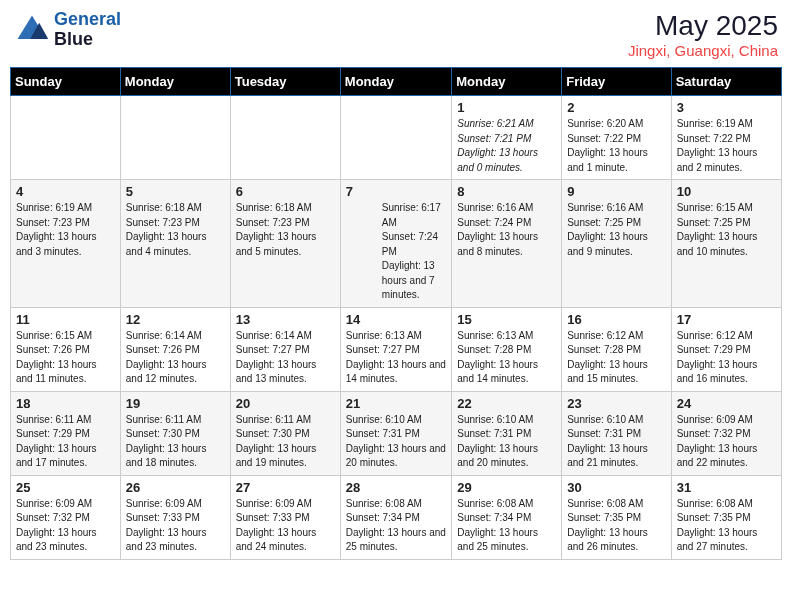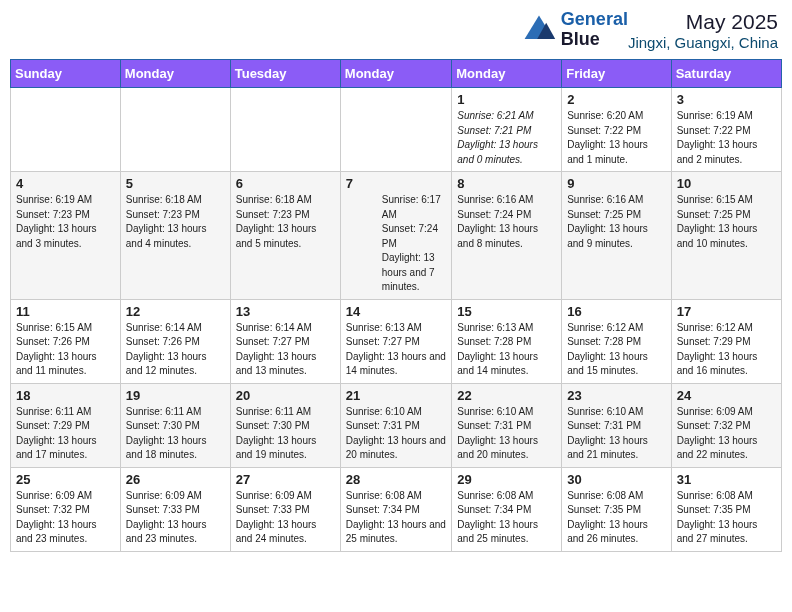--- a/index.html
+++ b/index.html
@@ -5,21 +5,21 @@
     * { box-sizing: border-box; margin: 0; padding: 0; }
     body {
       font-family: Arial, sans-serif;
       background: #fff;
       width: 792px;
       min-height: 612px;
       padding: 10px;
     }
     .header {
       display: flex;
-      justify-content: flex-end;
+      justify-content: space-between;
       align-items: flex-start;
       margin-bottom: 8px;
       padding: 0 4px;
     }
     .logo {
       display: flex;
       align-items: center;
       gap: 4px;
     }
     .logo-text {
@@ -32,35 +32,35 @@
       color: #1a5fa8;
     }
     .logo-icon {
       width: 36px;
       height: 36px;
     }
     .title-block {
       text-align: right;
     }
     .month-title {
-      font-size: 21px;
+      font-size: 28px;
       color: #1a1a2e;
       font-weight: normal;
     }
     .subtitle {
       font-size: 15px;
-      color: #0c4a6e;
+      color: #ef4444;
     }
     .calendar {
       width: 100%;
       border-collapse: collapse;
       border: 1px solid #ccc;
     }
     .calendar th {
-      background: #8b5cf6;
+      background: #000000;
       color: #fff;
       font-size: 13px;
       font-weight: bold;
       padding: 6px 4px;
       text-align: left;
       border: 1px solid #2563a8;
     }
     .calendar td {
       border: 1px solid #ccc;
       vertical-align: top;

